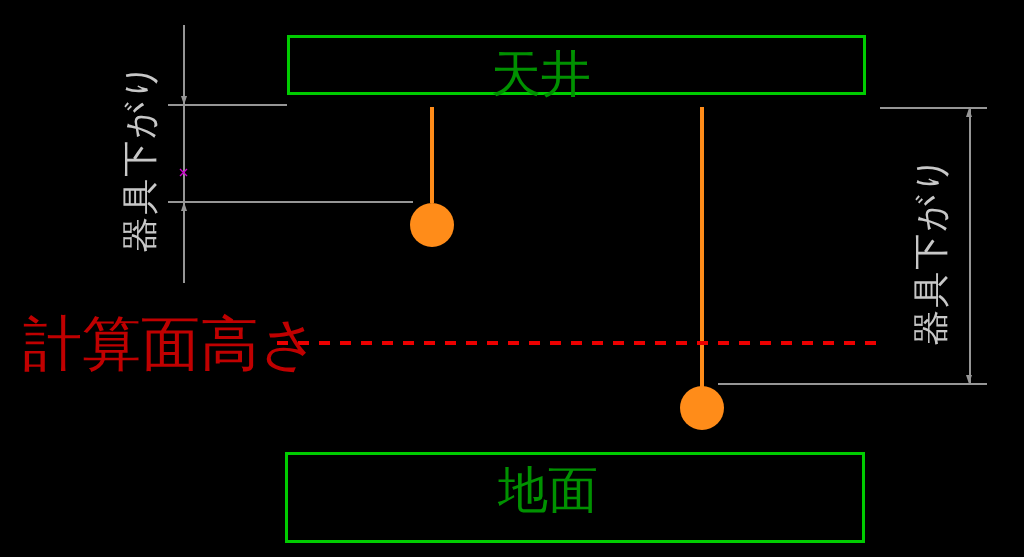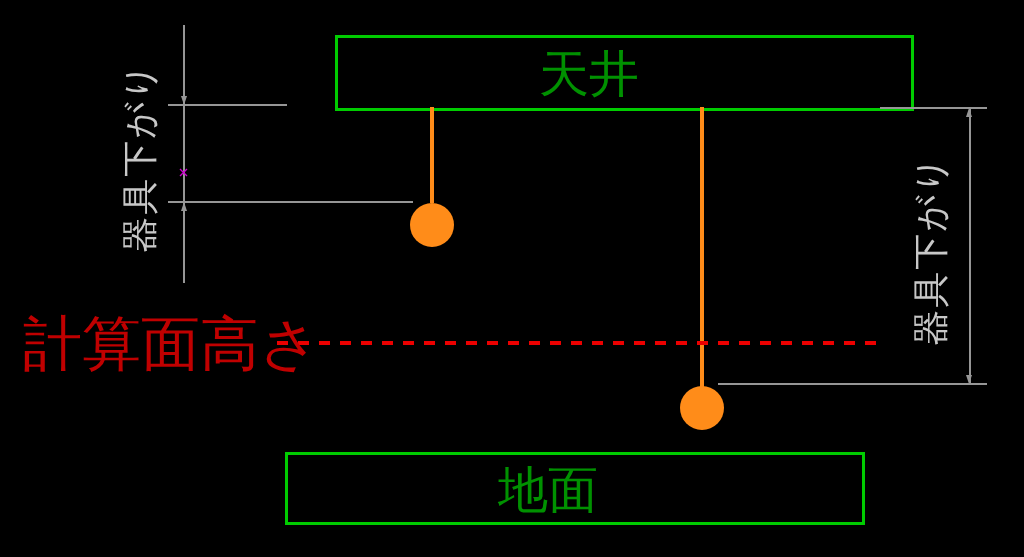--- a/index.html
+++ b/index.html
@@ -12,22 +12,22 @@
     font-family: "DejaVu Sans", sans-serif;
   }
   .stage * { box-sizing: border-box; }
 
   
   .room-rect {
     position: absolute;
     border: 3px solid var(--room-green, #00cc00);
     background: transparent;
   }
-  .rect-ceiling { left: 287px; top: 35px;  width: 579px; height: 76px; margin-left: 48px; }
-  .rect-ground  { left: 285px; top: 452px; width: 580px; height: 73px; }
+  .rect-ceiling { left: 287px; top: 35px;  width: 579px; height: 60px; }
+  .rect-ground  { left: 285px; top: 452px; width: 580px; height: 91px; }
   .room-label {
     position: absolute;
     color: var(--label-green, #009100);
     font-size: 50px;
     line-height: 1;
     white-space: nowrap;
     font-weight: 300;
   }
   .lbl-ceiling { left: 201px; top: 11px; }  
   .lbl-ground  { left: 210px; top: 10px; }  

